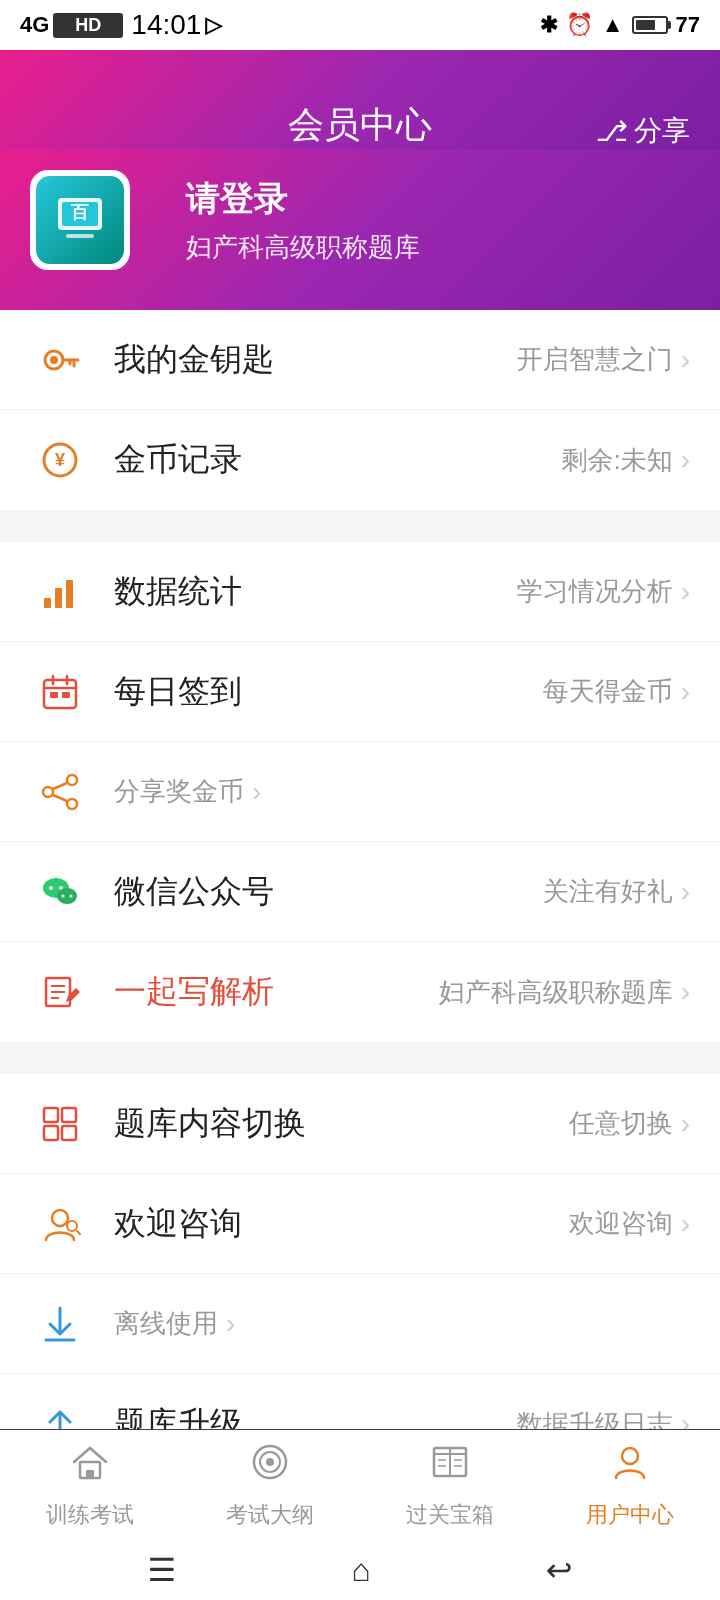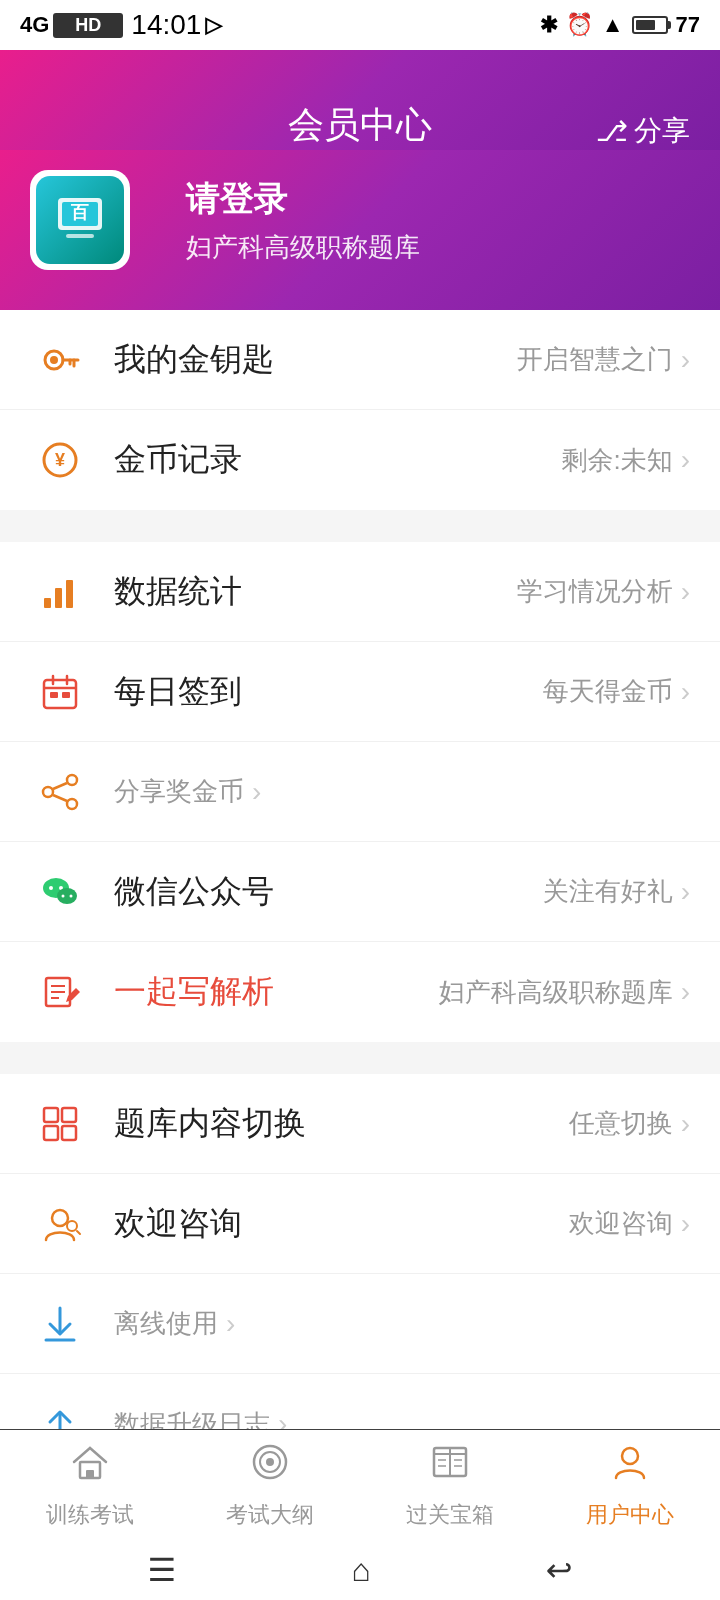--- a/index.html
+++ b/index.html
@@ -408,20 +408,21 @@
   </div>
 
   <div class="menu-item">
     <div class="menu-icon icon-upgrade">
       <svg width="44" height="44" viewBox="0 0 44 44" fill="none">
         <line x1="22" y1="36" x2="22" y2="12" stroke="#3498db" stroke-width="3" stroke-linecap="round"></line>
         <polyline points="12,20 22,10 32,20" fill="none" stroke="#3498db" stroke-width="3" stroke-linecap="round" stroke-linejoin="round"></polyline>
         <line x1="8" y1="38" x2="36" y2="38" stroke="#3498db" stroke-width="3" stroke-linecap="round"></line>
       </svg>
     </div>
+    <span class="menu-label">题库升级</span>
     <span class="menu-desc">数据升级日志</span>
     <span class="chevron">›</span>
   </div>
 </div>
 
 <div style="height: 180px;"></div>
 
 <div class="bottom-nav">
   <div class="nav-items">
     <div class="nav-item">

